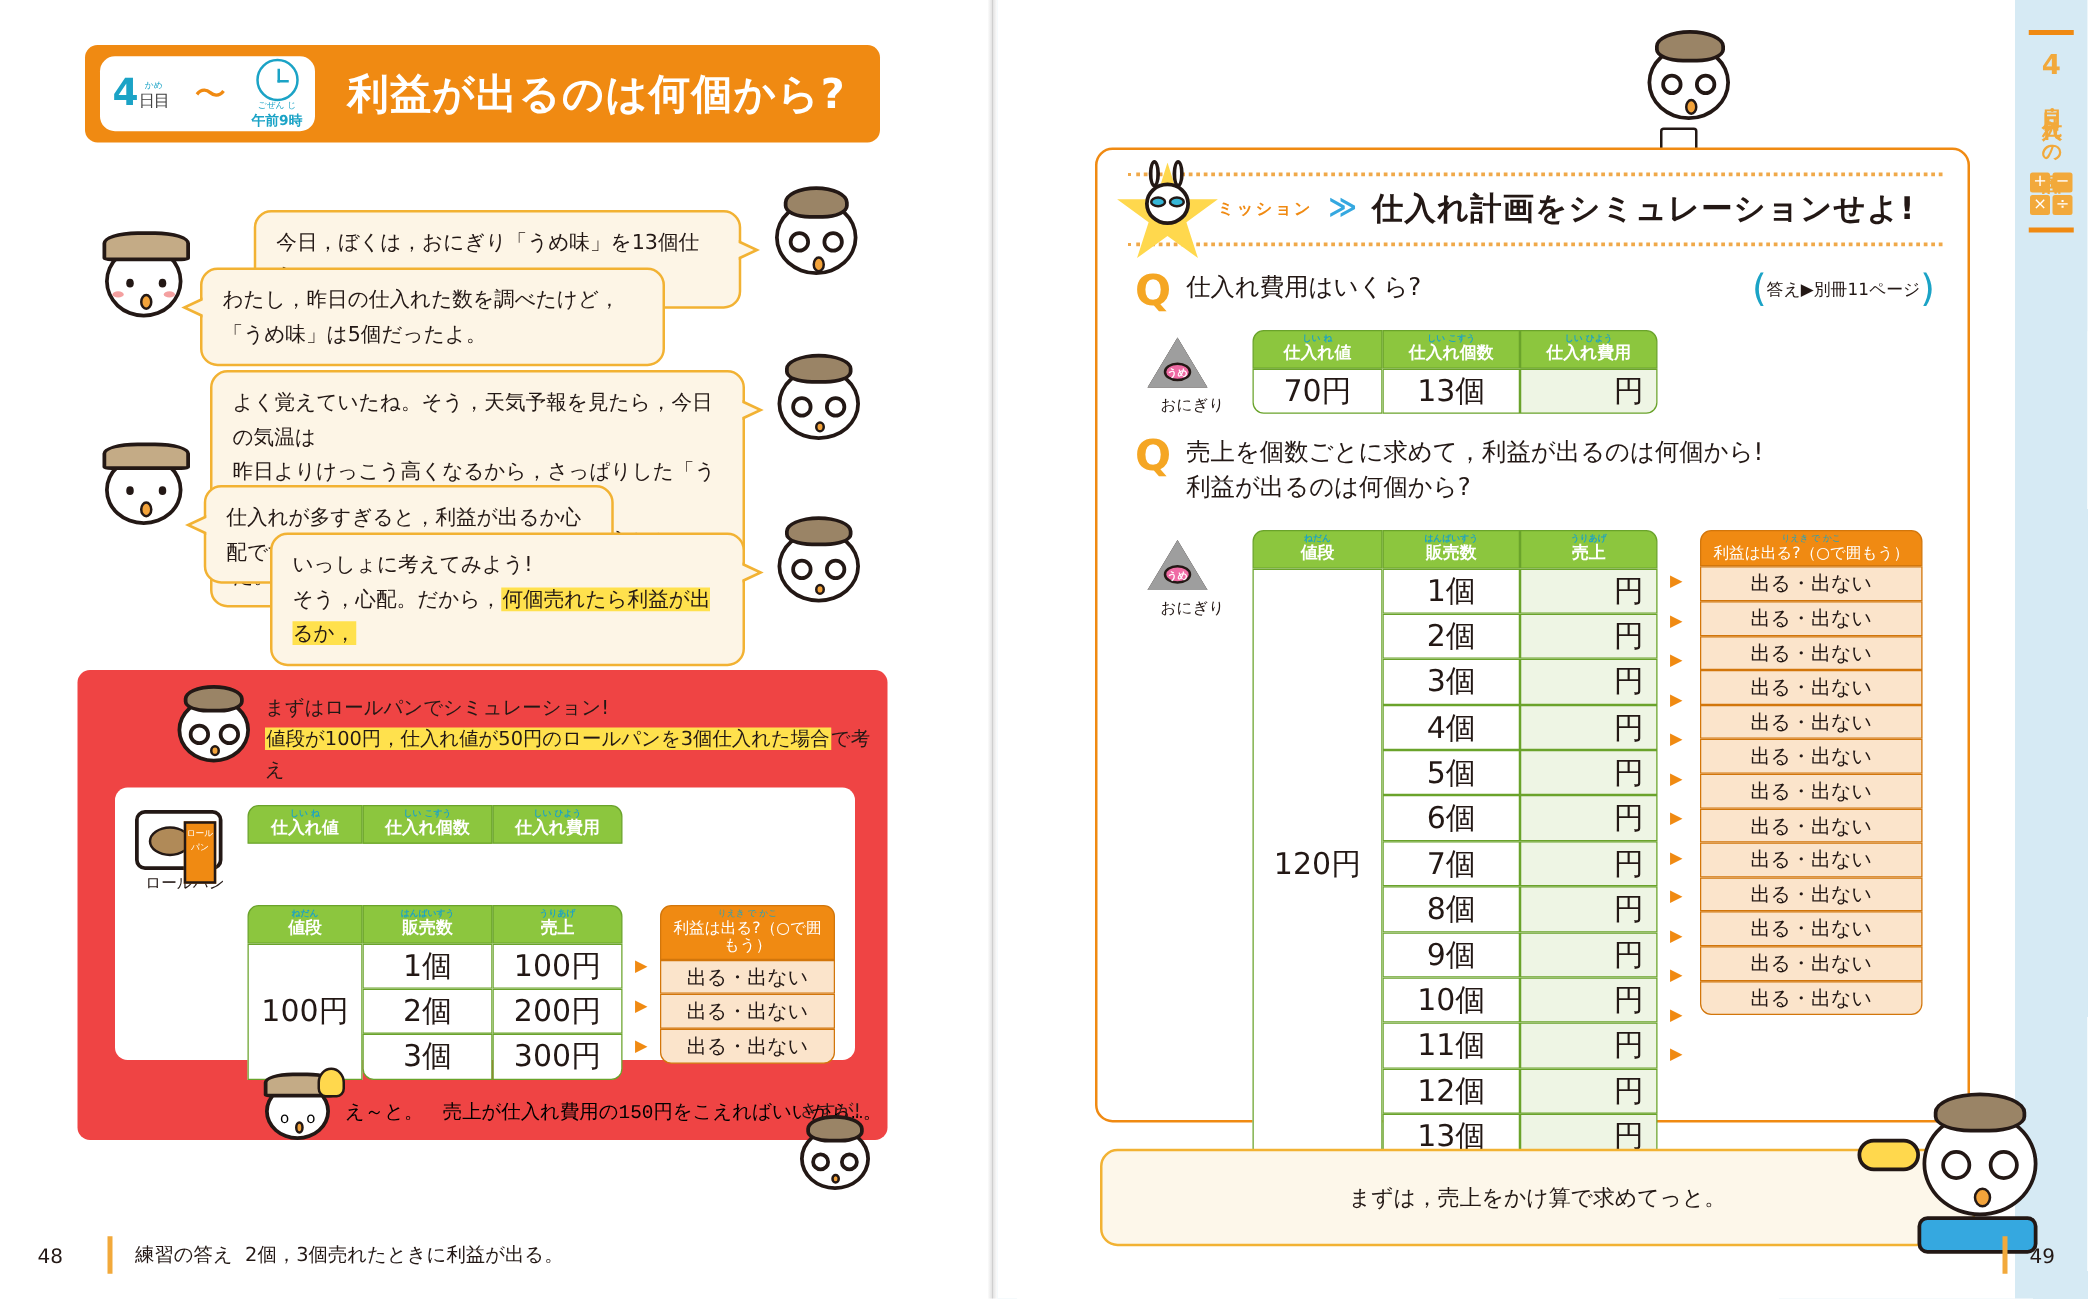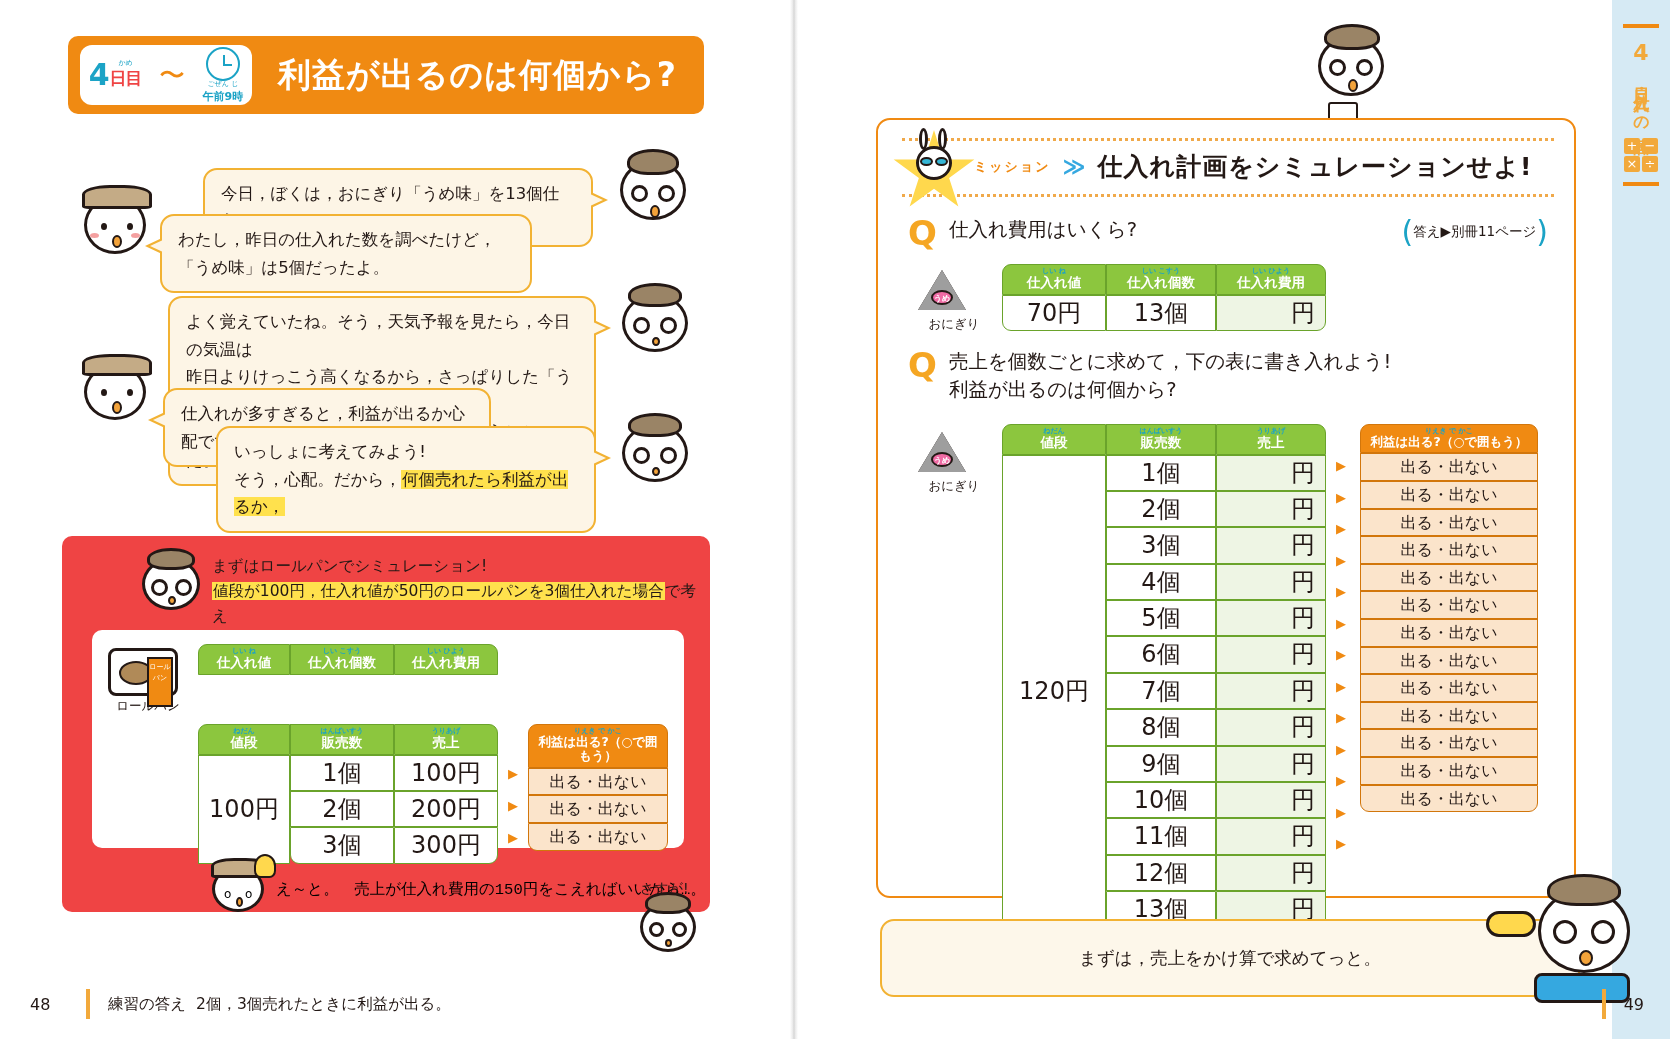--- a/index.html
+++ b/index.html
@@ -23,21 +23,21 @@
     background: #f08a12; border-radius: 10px;
     display: flex; align-items: center;
   }
   .day-badge {
     width: 172px; height: 60px; margin-left: 12px;
     background: #fff; border-radius: 12px;
     display: flex; align-items: center; justify-content: space-around;
     position: relative;
   }
   .day-num { color: #1ba3c6; font-weight: bold; font-size: 30px; line-height: 1; }
-  .day-num-unit { color: #ef4444; font-size: 17px; font-weight: bold; letter-spacing:-1px;}
+  .day-num-unit { color: #404040; font-size: 13px; font-weight: normal; letter-spacing:-1px;}
   .rb { font-size: 7px; color: #1ba3c6; display: block; text-align: center; line-height: 1;}
   .wave { color: #f08a12; font-size: 26px; }
   .clockwrap { display:flex; flex-direction:column; align-items:center; }
   .clock { width: 34px; height: 34px; border: 2.5px solid #1ba3c6; border-radius: 50%; position: relative; }
   .clock::before { content:""; position:absolute; left:50%; top:6px; width:2px; height:11px; background:#1ba3c6; }
   .clock::after { content:""; position:absolute; left:50%; top:15px; width:9px; height:2px; background:#1ba3c6; }
   .clock-label { color:#1ba3c6; font-size:11px; font-weight:bold; margin-top:1px; }
   .day-title { color:#fff; font-size:33px; font-weight:bold; margin-left:26px; letter-spacing:1px; }
 
   .bubble {
@@ -89,21 +89,21 @@
     font-size:24px; color:#231815; padding:4px 0; line-height:1.1;
   }
   table.t td.empty { background:#eef5e4; }
   table.t tr:first-child th:first-child { border-top-left-radius:9px; }
   table.t tr:first-child th:last-child { border-top-right-radius:9px; }
   table.t tr:last-child td:first-child { border-bottom-left-radius:9px; }
   table.t tr:last-child td:last-child { border-bottom-right-radius:9px; }
 
   .ans-col { border-collapse:separate; border-spacing:0; }
   .ans-col th {
-    background:#f08a12; color:#fff; font-size:12.5px; font-weight:bold;
+    background:#f08a12; color:#fff; font-size:12.5px; font-weight:normal;
     border:1.5px solid #d2760b; padding:3px 8px; text-align:center; line-height:1.15;
     border-top-left-radius:9px; border-top-right-radius:9px;
   }
   .ans-col td {
     background:#fbe4cb; border:1.5px solid #d2760b; text-align:center;
     font-size:16px; color:#231815; padding:4px 8px; line-height:1.1;
   }
   .ans-col tr:last-child td { border-bottom-left-radius:9px; border-bottom-right-radius:9px; }
   .arrow-o { color:#f08a12; font-size:13px; }
 
@@ -464,21 +464,21 @@
           <td>70円</td>
           <td>13個</td>
           <td class="empty" style="text-align:right;padding-right:10px;">円</td>
         </tr>
       </tbody>
         </table>
 
       <div style="position:absolute;left:30px;top:228px;display:flex;align-items:flex-start;gap:12px;">
         <span class="qmark">Q</span>
         <span class="qtext">
-          <span style="display:block">売上を個数ごとに求めて，下の表に書き入れよう!</span>
+          <span style="display:block">売上を個数ごとに求めて，利益が出るのは何個から!</span>
           <span style="display:block">利益が出るのは何個から?</span>
         </span>
       </div>
 
       <div style="position:absolute;left:40px;top:312px;width:72px;">
         <div class="onigiri">
           <div class="onigiri-body"></div>
           <div class="ume">うめ</div>
         </div>
         <div class="lbl-small">おにぎり</div>

